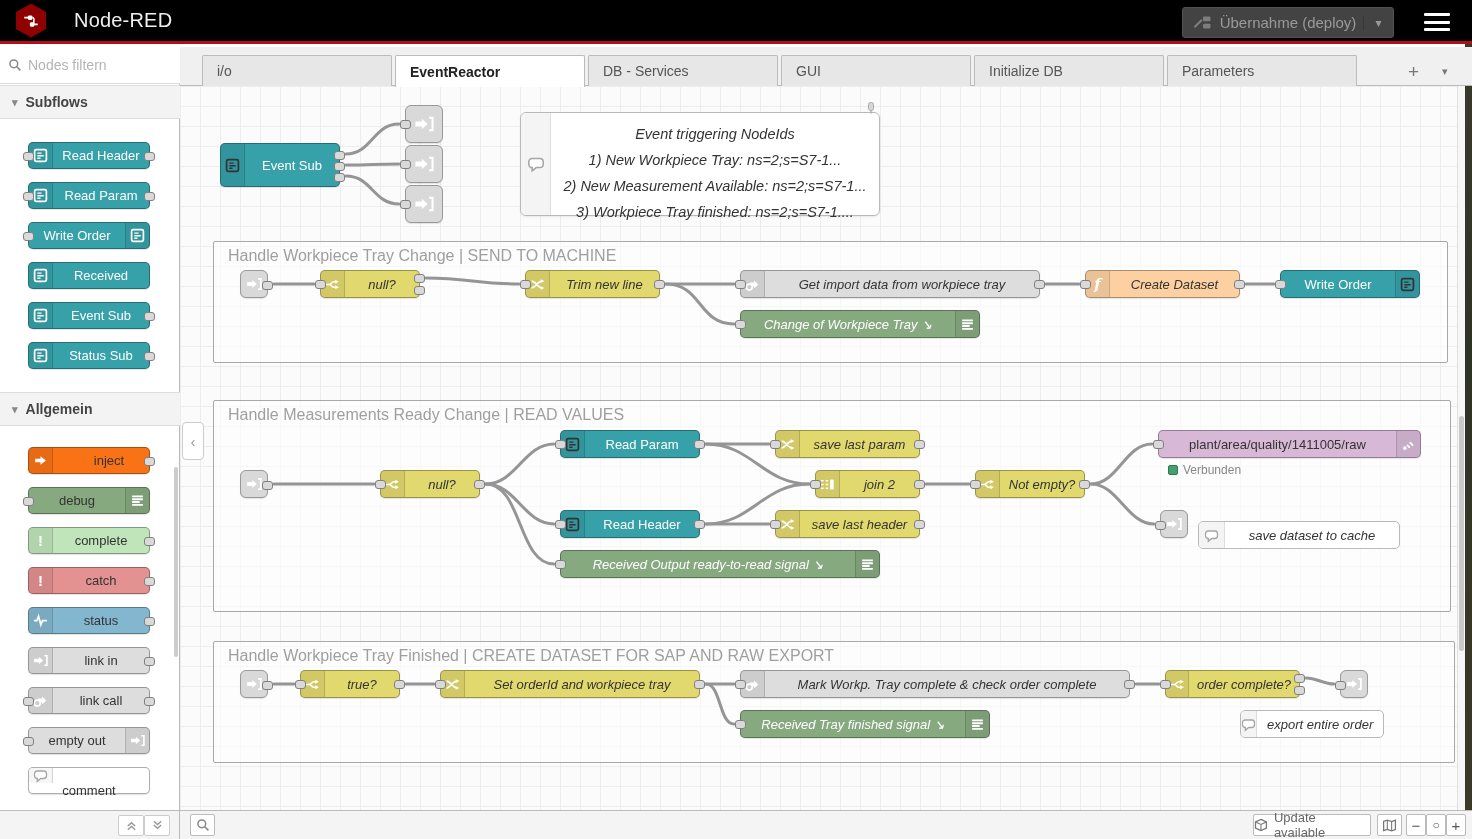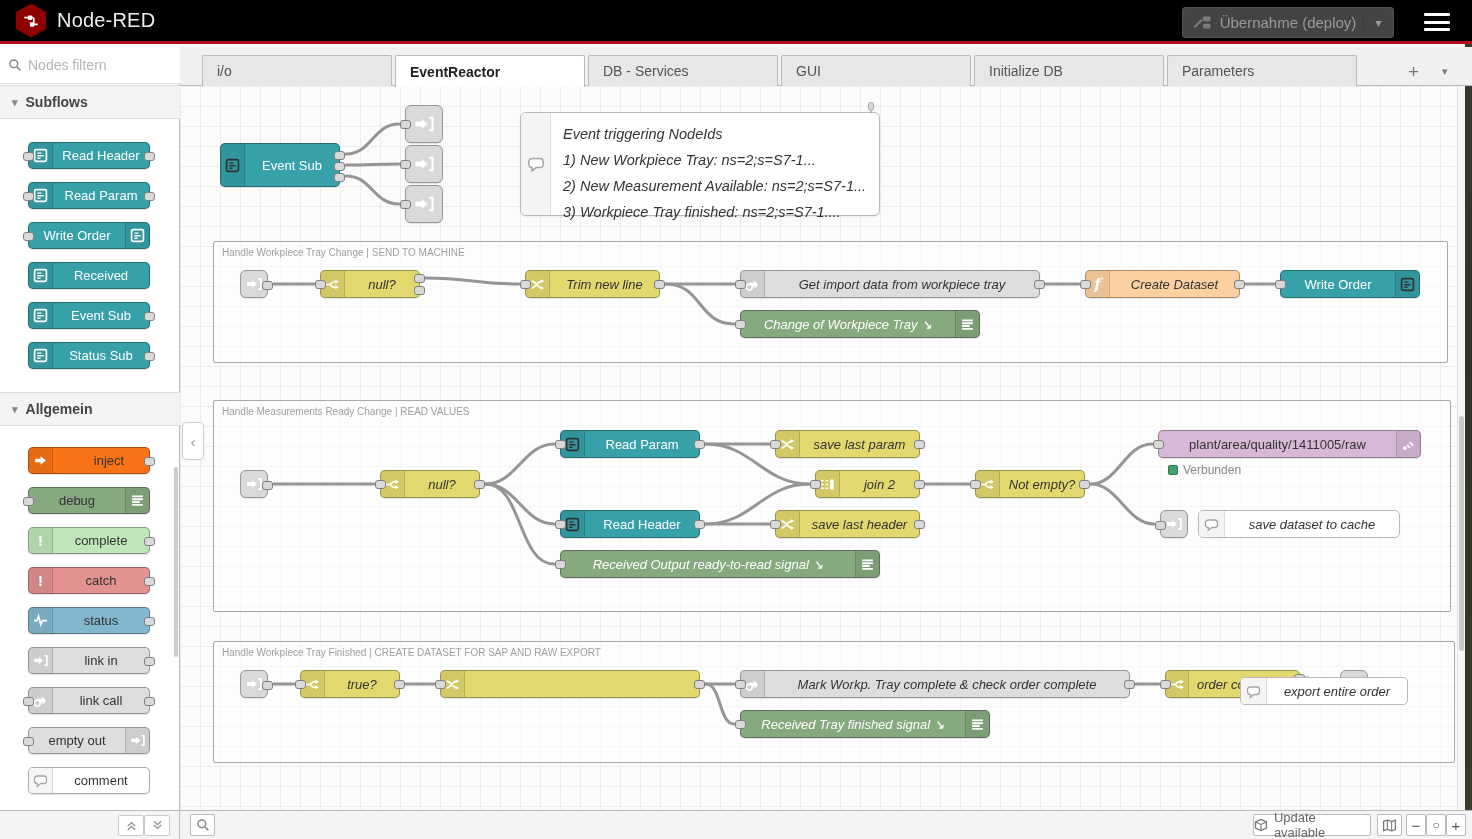--- a/index.html
+++ b/index.html
@@ -3,21 +3,21 @@
 <meta charset="utf-8">
 <style>
   * { margin:0; padding:0; box-sizing:border-box; }
   html,body { width:1472px; height:839px; overflow:hidden; }
   body { font-family:"Liberation Sans", sans-serif; background:#fff; }
   .app { position:relative; width:1472px; height:839px; background:#fff; overflow:hidden; }
 
   
   .header { position:absolute; left:0; top:0; width:1472px; height:44px; background:#000; border-bottom:3px solid #b30d17; display:flex; align-items:center; z-index:50; }
   .logo-hex { width:30px; height:34px; margin-left:16px; background:#8f0000; clip-path:polygon(50% 0,100% 25%,100% 75%,50% 100%,0 75%,0 25%); display:flex; align-items:center; justify-content:center; }
-  .logo-title { color:#eee; font-size:20px; margin-left:11px; letter-spacing:.2px; }
+  .logo-title { color:#eee; font-size:20px; margin-left:28px; letter-spacing:.2px; }
   .deploy-btn { position:absolute; right:78px; top:7px; height:31px; width:212px; background:#434343; border:1px solid #515151; border-radius:3px; display:flex; align-items:center; color:#9a9a9a; font-size:15px; }
   .deploy-btn .dlabel { flex:1; text-align:center; }
   .deploy-caret { width:30px; text-align:center; color:#9a9a9a; border-left:1px solid #383838; font-size:12px; }
   .burger { position:absolute; right:22px; top:13px; width:26px; height:18px; display:flex; flex-direction:column; justify-content:space-between; cursor:pointer; }
   .burger i { display:block; height:3px; background:#fff; border-radius:1px; }
 
   
   .sidebar { position:absolute; left:0; top:47px; width:180px; height:763px; background:#fff; border-right:1px solid #bbb; z-index:20; }
   .search-row { position:absolute; left:0; top:0; width:180px; height:37px; border-bottom:1px solid #ddd; display:flex; align-items:center; padding:0 8px; background:#fff; }
   .search-row input { border:0; outline:0; font-size:14px; color:#555; width:140px; margin-left:6px; font-family:"Liberation Sans",sans-serif; }
@@ -29,45 +29,45 @@
   .nicon { width:24px; display:flex; align-items:center; justify-content:center; background:rgba(0,0,0,.07); border-right:1px solid rgba(0,0,0,.14); border-radius:4px 0 0 4px; }
   .nicon.iright { border-right:none; border-left:1px solid rgba(0,0,0,.14); border-radius:0 4px 4px 0; }
   .ic { width:15px; height:15px; display:block; }
   .white-txt { color:#fff; }
   .port { position:absolute; width:11px; height:9px; background:#d9d9d9; border:1px solid #808080; border-radius:3px; z-index:3; }
   .pin { left:-6px; top:9px; } .pout { right:-6px; top:9px; }
 
   .teal { background:#36a1a9; color:#fff; }
   .cinject { background:#f97316;gap:16px; } .cdebug { background:#87a980; } .ccomplete { background:#c0e5bb; }
   .ccatch { background:#e49191; } .cstatus { background:#83b7cf; } .clink { background:#dddddd; }
-  .ccomment { background:#ffffff; } .cyellow { background:#e2d96e; } .corange { background:#fdd0a2; }
+  .ccomment { background:#ffffff;flex-direction:column; } .cyellow { background:#e2d96e; } .corange { background:#fdd0a2; }
   .cpurple { background:#d7b9d7; }
   .sb-scroll { position:absolute; right:1px; top:420px; width:4px; height:190px; background:#ccc; border-radius:2px; }
   .sb-footer { position:absolute; left:0; top:810px; width:180px; height:29px; background:#f4f4f4; border-top:1px solid #bbb; border-right:1px solid #bbb; z-index:30; }
   .mini-btn { position:absolute; top:4px; width:26px; height:21px; background:#fff; border:1px solid #ccc; border-radius:2px; display:flex; align-items:center; justify-content:center; }
 
   
   .tabbar { position:absolute; left:180px; top:47px; width:1292px; height:39px; background:#f0f0f0; border-bottom:1px solid #bbb; z-index:25; }
   .tab { position:absolute; top:8px; height:31px; width:190px; background:#e7e7e7; border:1px solid #bbb; border-bottom:none; border-radius:2px 2px 0 0; display:flex; align-items:center; padding-left:14px; font-size:14px; color:#555; }
   .tab.active { background:#fff; color:#222; font-weight:bold; height:32px; z-index:2; }
   .tab-plus { position:absolute; top:14px; font-size:19px; color:#777; }
   .tab-caret { position:absolute; top:18px; font-size:11px; color:#777; }
 
   
   .canvas { position:absolute; left:180px; top:86px; width:1277px; height:724px; background:#fbfbfb;
     background-image:linear-gradient(#ededed 1px, transparent 1px), linear-gradient(90deg,#ededed 1px, transparent 1px);
     background-size:20px 20px; overflow:hidden; z-index:5; }
   .wires { position:absolute; left:0; top:0; z-index:1; }
   .group { position:absolute; border:1px solid #a8a8a8; border-radius:2px; background:rgba(255,255,255,.55); z-index:0; }
-  .glabel { position:absolute; top:5px; left:8px; color:#9f9f9f; font-size:10px; white-space:nowrap; }
+  .glabel { position:absolute; top:5px; left:14px; color:#9f9f9f; font-size:16px; white-space:nowrap; }
   .node { position:absolute; height:28px; border:1px solid rgba(0,0,0,.32); border-radius:5px; display:flex; align-items:stretch; font-size:13px; color:#333; z-index:2; box-shadow:0 1px 1px rgba(0,0,0,.1); }
   .node .nlabel { flex:1; display:flex; align-items:center; justify-content:center; white-space:nowrap; padding:0 8px; font-style:italic; }
   .node .nlabel.up { font-style:normal; }
   .sq { position:absolute; background:#d9d9d9; border:1px solid #999; border-radius:6px; display:flex; align-items:center; justify-content:center; z-index:2; box-shadow:0 1px 1px rgba(0,0,0,.1); }
-  .note { position:absolute; background:#fff; border:1px solid #b9b9b9; border-radius:6px; display:flex; align-items:stretch; z-index:2; box-shadow:0 1px 2px rgba(0,0,0,.08); }
+  .note { position:absolute; background:#fff; border:1px solid #b9b9b9; border-radius:6px; display:flex; align-items:stretch; z-index:2; box-shadow:0 1px 2px rgba(0,0,0,.08);text-align:center; }
   .note .nistrip { width:30px; background:#f4f4f4; border-right:1px solid #ddd; border-radius:5px 0 0 5px; display:flex; align-items:center; justify-content:center; }
   .note .ntext { flex:1; padding:8px 12px; font-style:italic; color:#333; font-size:14.5px; }
   .note .ntext div { line-height:26px; white-space:nowrap; }
   .mini-note { position:absolute; height:28px; background:#fff; border:1px solid #b9b9b9; border-radius:5px; display:flex; align-items:stretch; z-index:2; }
   .mini-note .nistrip { width:26px; background:#f4f4f4; border-right:1px solid #ddd; border-radius:4px 0 0 4px; display:flex; align-items:center; justify-content:center; }
   .mini-note .ntext { flex:1; display:flex; align-items:center; justify-content:center; font-style:italic; font-size:13px; color:#333; padding:0 10px; white-space:nowrap; }
   .mqtt-status { position:absolute; display:flex; align-items:center; font-size:12px; color:#888; z-index:2; }
   .mqtt-status .dot { width:10px; height:10px; background:#44a06c; border:1px solid #2e7a4f; border-radius:2px; margin-right:5px; }
   .fnicon { font-family:"DejaVu Serif", serif; font-style:italic; font-weight:bold; color:#fff; font-size:15px; }
   .exicon { font-weight:bold; color:#fff; font-size:15px; }
@@ -612,21 +612,21 @@
     <div class="mqtt-status" style="left:988px;top:377px">
       <span class="dot"></span>
       <span>Verbunden</span>
     </div>
     <div class="sq" style="left:980px;top:424px;width:28px;height:28px">
       <span class="port" style="left:-6px;top:10px"></span>
       <svg class="ic" style="width:16px;height:16px;color:#fff">
           <use href="#i-link"></use>
         </svg>
     </div>
-    <div class="mini-note" style="left:1018px;top:424px;width:202px">
+    <div class="mini-note" style="left:1018px;top:435px;width:202px">
       <span class="nistrip">
           <svg class="ic" style="width:15px;height:15px">
             <use href="#i-bubble"></use>
           </svg>
         </span>
       <span class="ntext">save dataset to cache</span>
     </div>
 
     <div class="sq" style="left:60px;top:584px;width:28px;height:28px">
       <svg class="ic" style="width:16px;height:16px;color:#fff">
@@ -644,20 +644,21 @@
       <span class="nlabel">true?</span>
       <span class="port pout"></span>
     </div>
     <div class="node cyellow" style="left:260px;top:584px;width:260px">
       <span class="port pin"></span>
       <span class="nicon" style="color:#fff">
           <svg class="ic">
             <use href="#i-change"></use>
           </svg>
         </span>
+      <span class="nlabel">Set orderId and workpiece tray</span>
       <span class="port pout"></span>
     </div>
     <div class="node clink" style="left:560px;top:584px;width:390px">
       <span class="port pin"></span>
       <span class="nicon" style="color:#fff">
           <svg class="ic">
             <use href="#i-linkcall"></use>
           </svg>
         </span>
       <span class="nlabel">Mark Workp. Tray complete &amp; check order complete</span>
@@ -682,21 +683,21 @@
     </div>
     <div class="node cdebug" style="left:560px;top:624px;width:250px">
       <span class="port pin"></span>
       <span class="nlabel white-txt">Received Tray finished signal ↘</span>
       <span class="nicon iright" style="color:#fff">
           <svg class="ic">
             <use href="#i-debug"></use>
           </svg>
         </span>
     </div>
-    <div class="mini-note" style="left:1060px;top:591px;width:168px">
+    <div class="mini-note" style="left:1060px;top:624px;width:144px">
       <span class="nistrip">
           <svg class="ic" style="width:15px;height:15px">
             <use href="#i-bubble"></use>
           </svg>
         </span>
       <span class="ntext">export entire order</span>
     </div>
 
     <div class="collapse-btn">‹</div>
   </div>

